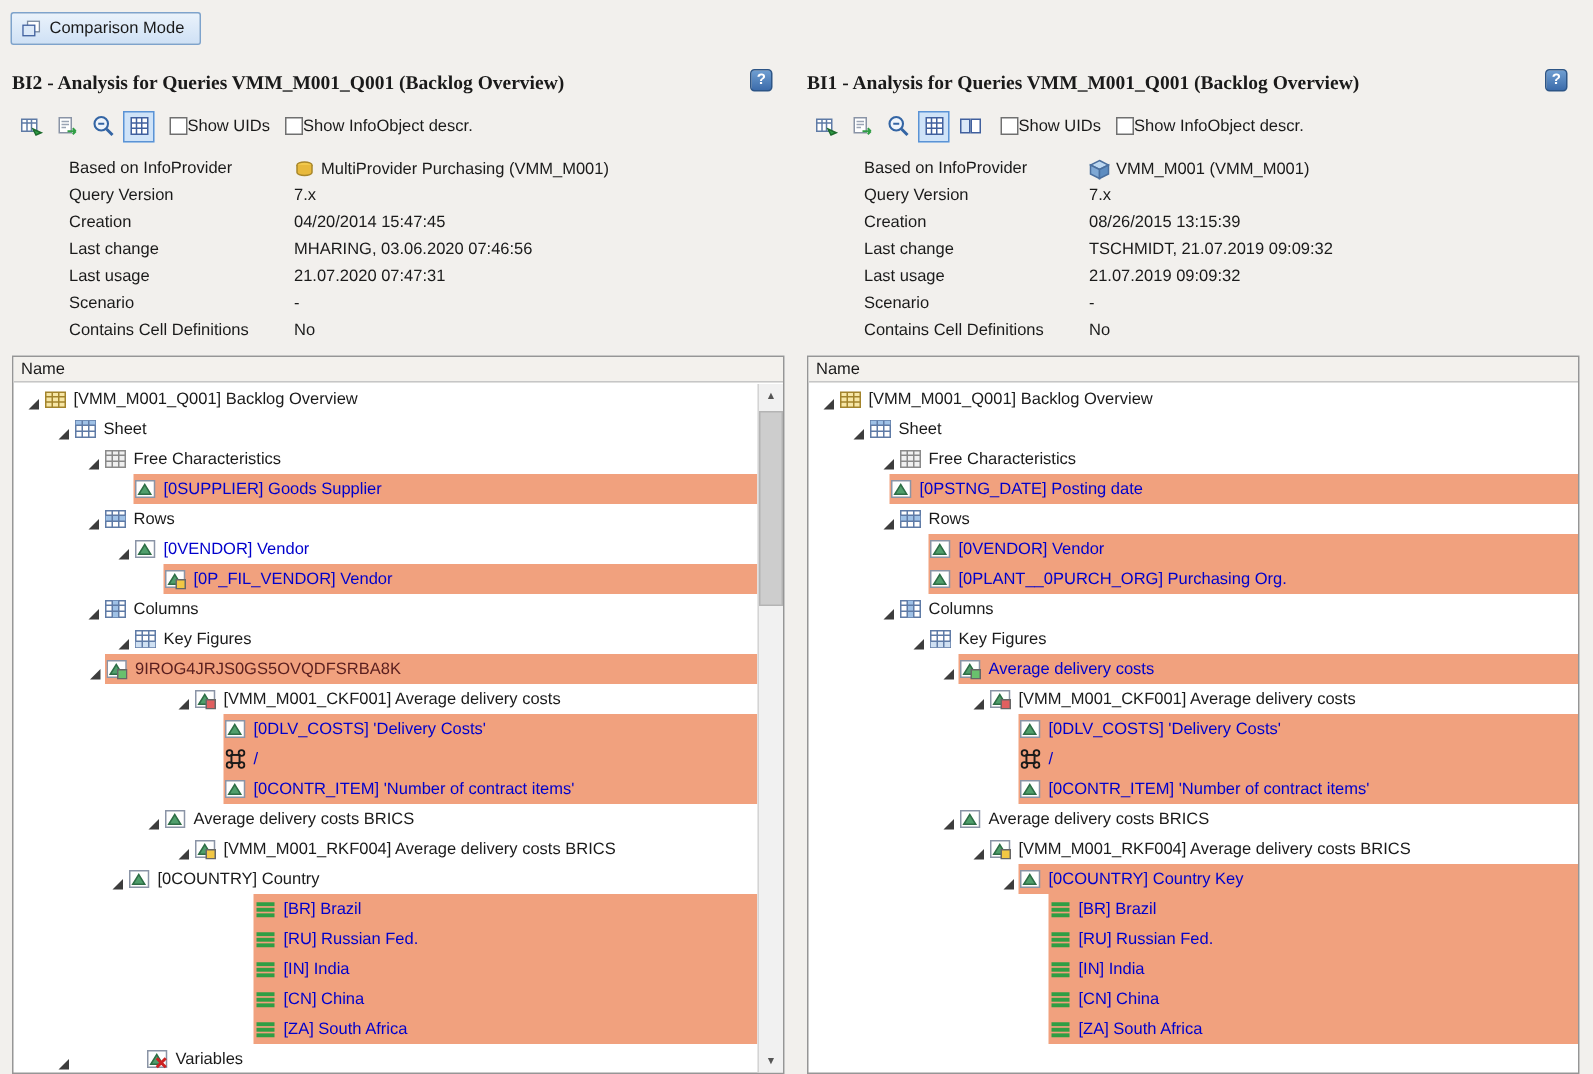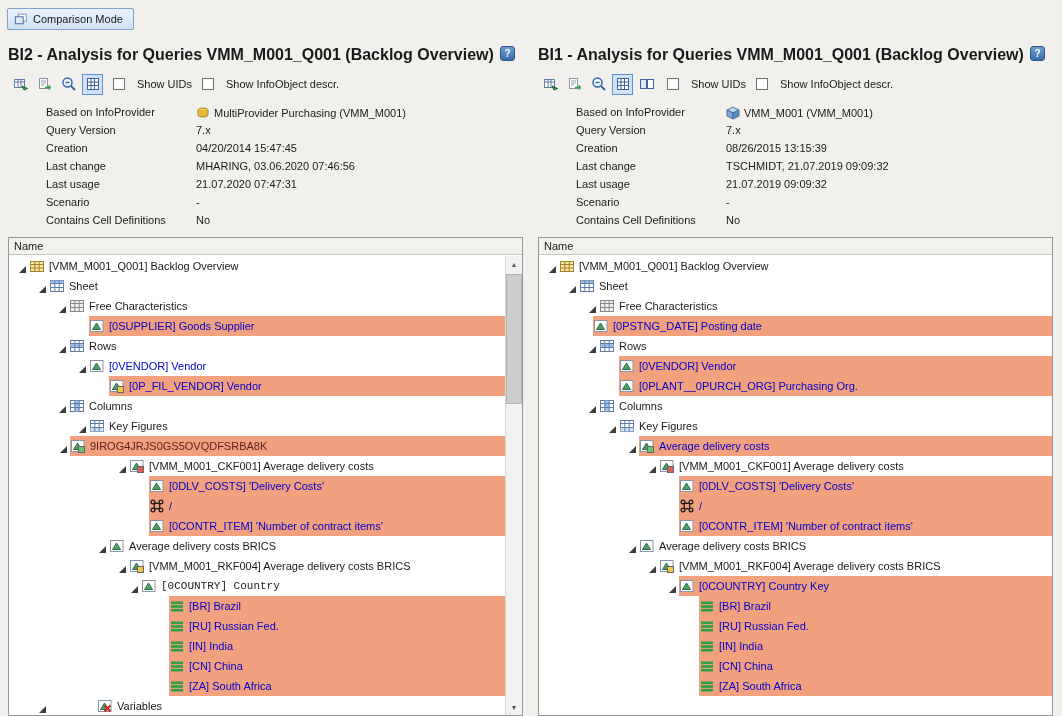--- a/index.html
+++ b/index.html
@@ -13,31 +13,31 @@
   .cmp-btn {
     position:absolute; left:7px; top:8px; height:22px;
     display:inline-flex; align-items:center; gap:5px; padding:0 10px 0 6px;
     background:linear-gradient(#eaf2fb,#cfe1f5);
     border:1px solid #7ea3cc; border-radius:2px; cursor:default;
     font-family:inherit; font-size:11px; color:#1a1a1a;
   }
   .panels { position:absolute; left:8px; top:40px; display:grid; grid-template-columns:515px 515px; column-gap:15px; }
   .panel { position:relative; height:676px; }
   .panel-header { position:absolute; top:6px; left:0; right:0; height:18px; display:flex; align-items:center; }
-  .panel-title { font-weight:bold; font-size:16px; white-space:nowrap; }
+  .panel-title { font-weight:bold; font-size:13px; white-space:nowrap;font-family:Liberation Serif, serif; }
   .help-badge {
     position:absolute; right:8px; top:0; width:15px; height:15px;
     background:linear-gradient(#6f9ed1,#3c6cab); border:1px solid #2d5586; border-radius:3px;
     color:#fff; font-weight:bold; font-size:10px; display:flex; align-items:center; justify-content:center;
   }
   .toolbar { position:absolute; top:32px; left:2px; height:24px; display:flex; align-items:center; }
   .tb-icons { display:inline-flex; align-items:center; gap:3px; }
   .tb-btn { width:21px; height:21px; display:inline-flex; align-items:center; justify-content:center; border:1px solid transparent; }
   .tb-btn.pressed { background:#cfe3f8; border-color:#5b93d5; }
-  .cb { display:inline-flex; align-items:center; gap:12px; margin-left:10px; white-space:nowrap; }
+  .cb { display:inline-flex; align-items:center; gap:0; margin-left:10px; white-space:nowrap; }
   .cb .box { width:12px; height:12px; background:#fff; border:1px solid #707070; display:inline-block; }
   .props { position:absolute; top:66px; left:6px; right:4px; }
   .prop-row { display:flex; align-items:flex-start; height:18px; white-space:nowrap;margin-left:32px; }
   .prop-label { flex:0 0 150px; }
   .prop-value { display:flex; align-items:center; gap:4px; }
   .picon { display:inline-flex; width:14px; height:14px; }
   
   .treebox { position:absolute; left:0; right:0; top:197px; bottom:0; background:#fff; border:1px solid #969696; overflow:hidden; }
   .tree-header { height:17px; line-height:17px; padding-left:5px; background:#f3f1ed; border-bottom:1px solid #c6c6c6; }
   .tree { position:absolute; top:18px; left:0; right:0; bottom:0; overflow:hidden; }
@@ -391,21 +391,21 @@
                 <span class="ticon">
                   <svg width="14" height="14" viewBox="0 0 14 14">
                     <rect x="0.5" y="1.5" width="12.5" height="11" fill="#fefefe" stroke="#8a94a6"></rect>
                     <path d="M2.5 10.5 L6.5 4 L10.5 10.5 Z" fill="#4f9e6b" stroke="#2e6e46"></path>
                     <rect x="7.5" y="7.5" width="6" height="6" fill="#f2c744" stroke="#666"></rect>
                   </svg>
                 </span>
                 <span class="tlabel">[VMM_M001_RKF004] Average delivery costs BRICS</span>
               </span>
             </div>
-            <div class="trow" style="padding-left: 118px; font-family: Liberation Mono, monospace;">
+            <div class="trow" style="padding-left: 62px;">
               <span class="exp">
                 <i></i>
               </span>
               <span class="hlspan">
                 <span class="ticon">
                   <svg width="14" height="14" viewBox="0 0 14 14">
                     <rect x="0.5" y="1.5" width="12.5" height="11" fill="#fefefe" stroke="#8a94a6"></rect>
                     <path d="M2.5 10.5 L6.5 4 L10.5 10.5 Z" fill="#4f9e6b" stroke="#2e6e46"></path>
                   </svg>
                 </span>

